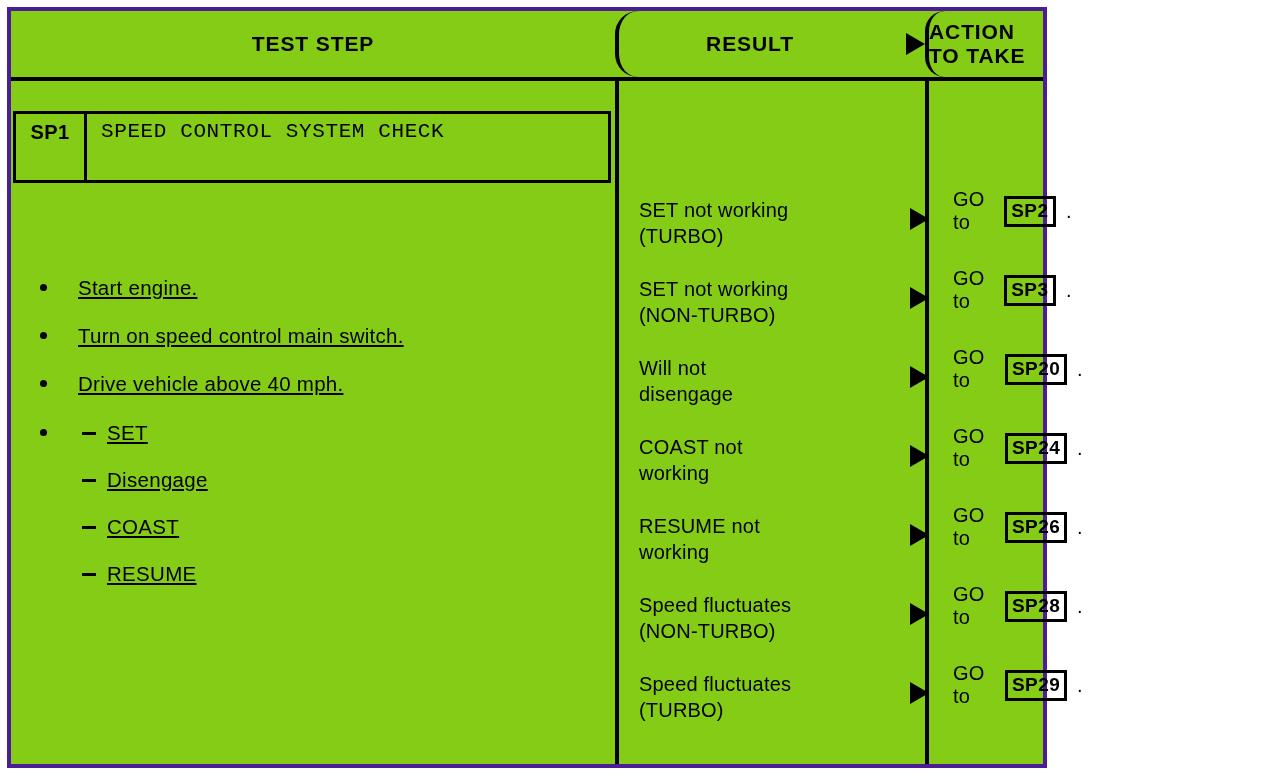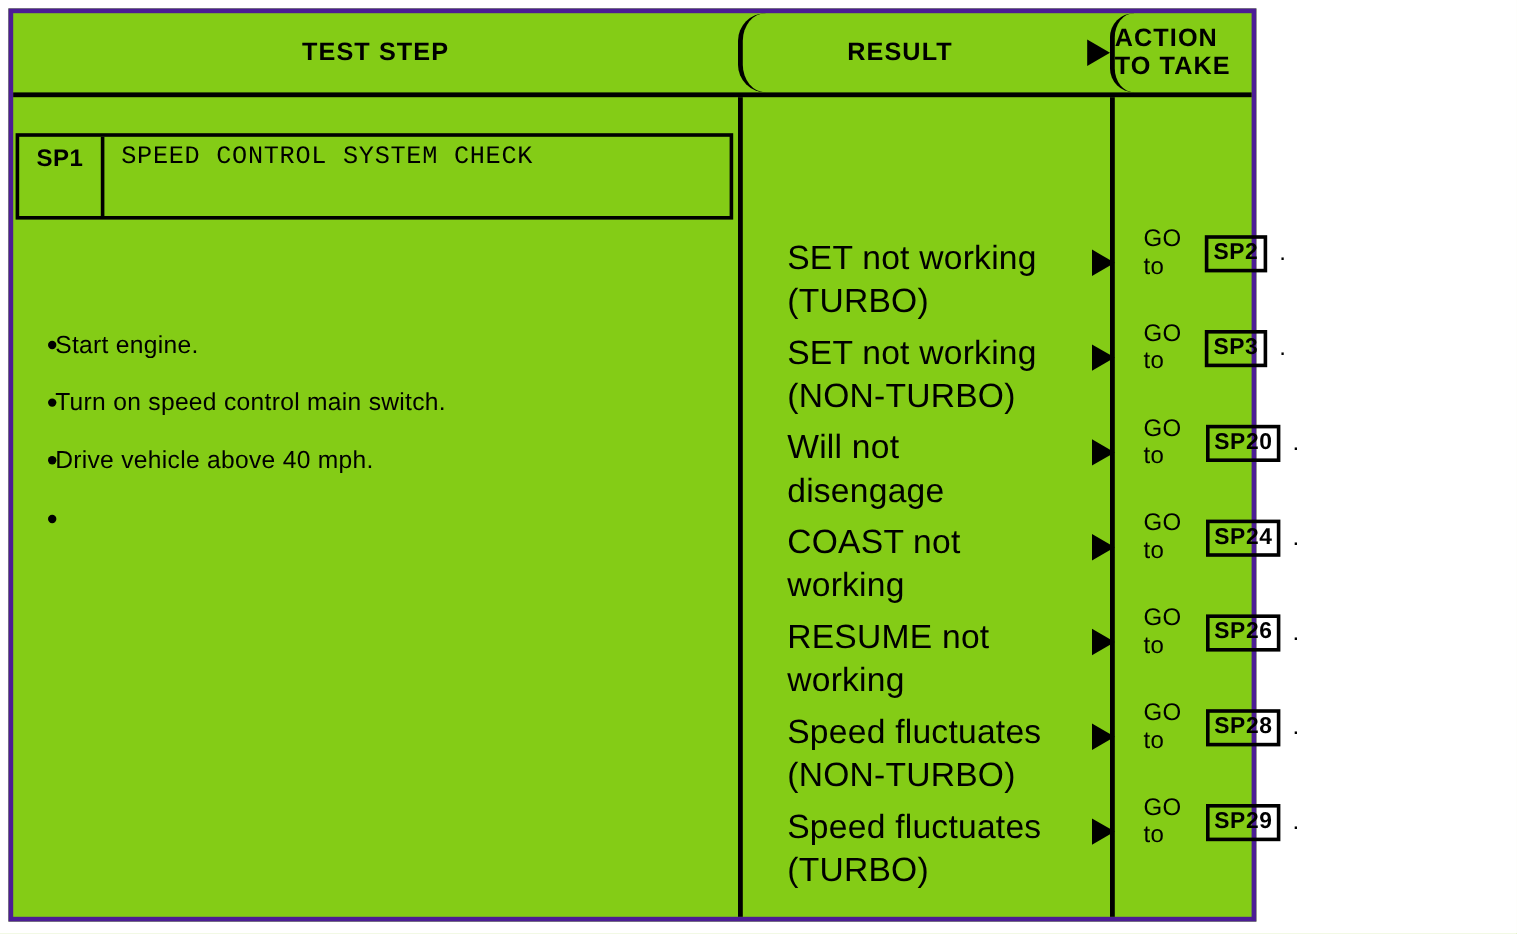--- a/index.html
+++ b/index.html
@@ -159,25 +159,26 @@
     box-sizing: border-box;
   }
 
   ul.bullets {
     list-style: none;
     margin: 0;
     padding: 0;
   }
   ul.bullets > li {
     position: relative;
-    padding-left: 35px;
+    padding-left: 67px;
     margin-bottom: 22px;
     font-size: 20.5px;
     line-height: 1.28;
     letter-spacing: 0.25px;
+    text-decoration: underline;
   }
   ul.bullets > li::before {
     content: "";
     position: absolute;
     left: 29px;
     top: 9px;
     width: 7px;
     height: 7px;
     border-radius: 50%;
     background: #000;
@@ -227,23 +228,23 @@
     top: 116px;
   }
   .rrow {
     position: relative;
     height: 79px;
   }
   .rrow.last { height: 78px; }
 
   .result-text {
     position: absolute;
-    left: 41px;
-    top: 0;
-    font-size: 28px;
+    left: 24px;
+    top: 0;
+    font-size: 20px;
     line-height: 1.3;
     letter-spacing: 0.2px;
     white-space: pre-line;
   }
   .tri-row {
     position: absolute;
     right: 0px;
     top: 11px;
   }
 
@@ -308,20 +309,26 @@
           <div class="step-code">SP1</div>
           <div class="step-title">SPEED CONTROL SYSTEM CHECK</div>
         </div>
 
         <div class="step-body">
           <ul class="bullets">
             <li>Start engine.</li>
             <li>Turn on speed control main switch.</li>
             <li>Drive vehicle above 40 mph.</li>
             <li>
+              <ul class="subitems">
+                <li>SET</li>
+                <li>Disengage</li>
+                <li>COAST</li>
+                <li>RESUME</li>
+              </ul>
             </li>
           </ul>
         </div>
 
       </div>
 
       <div class="col-result">
         <div class="rows">
 
           <div class="rrow">

